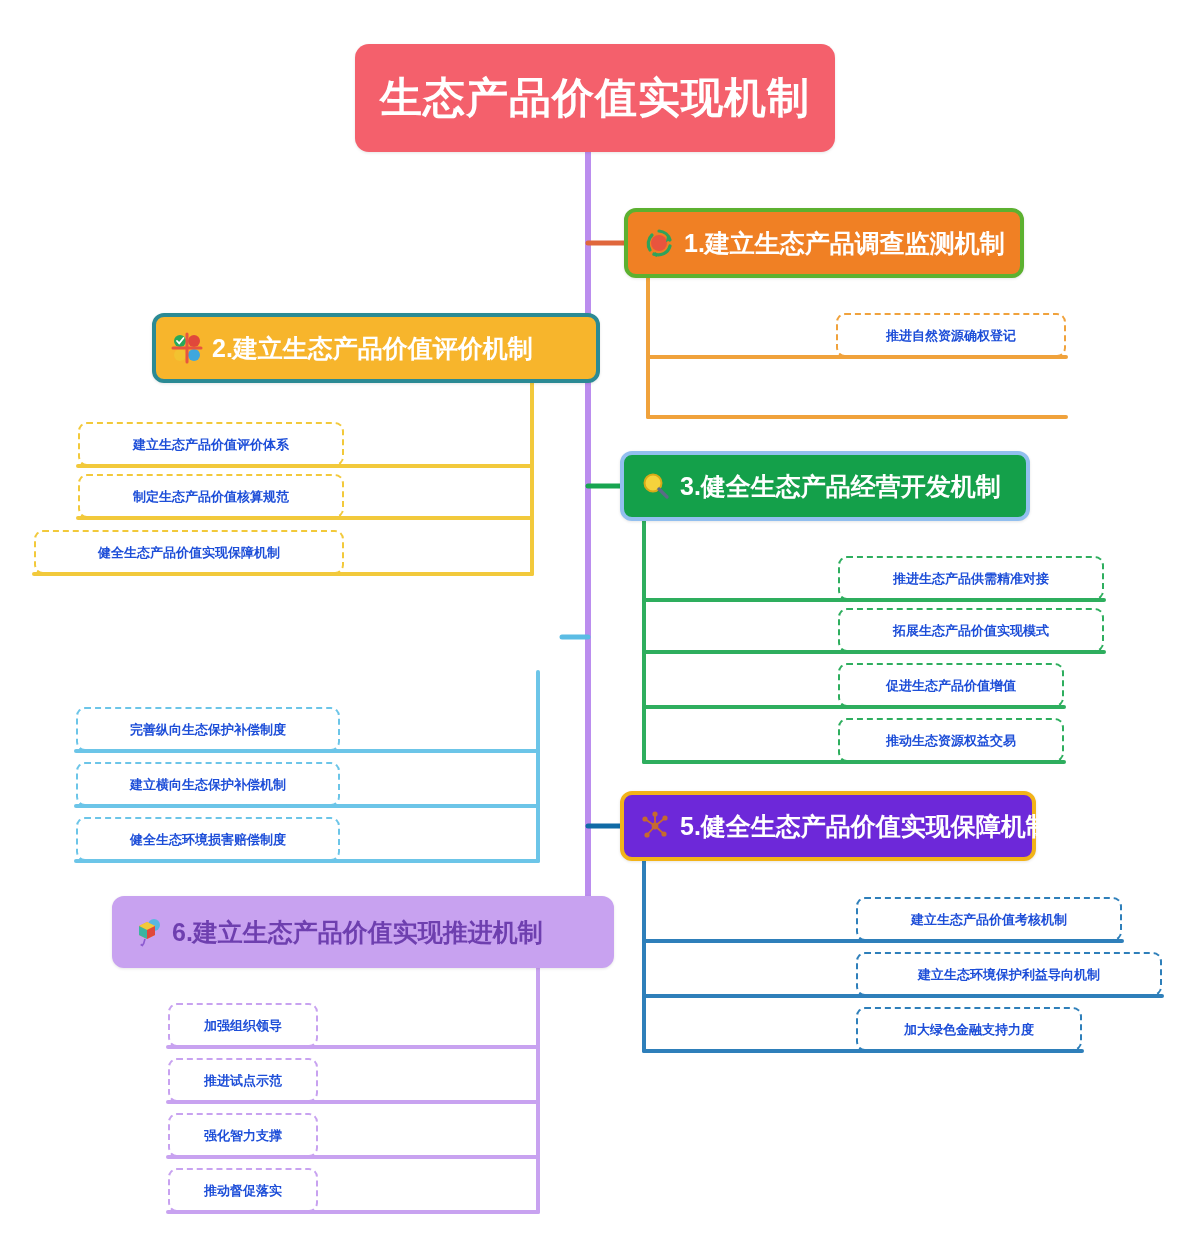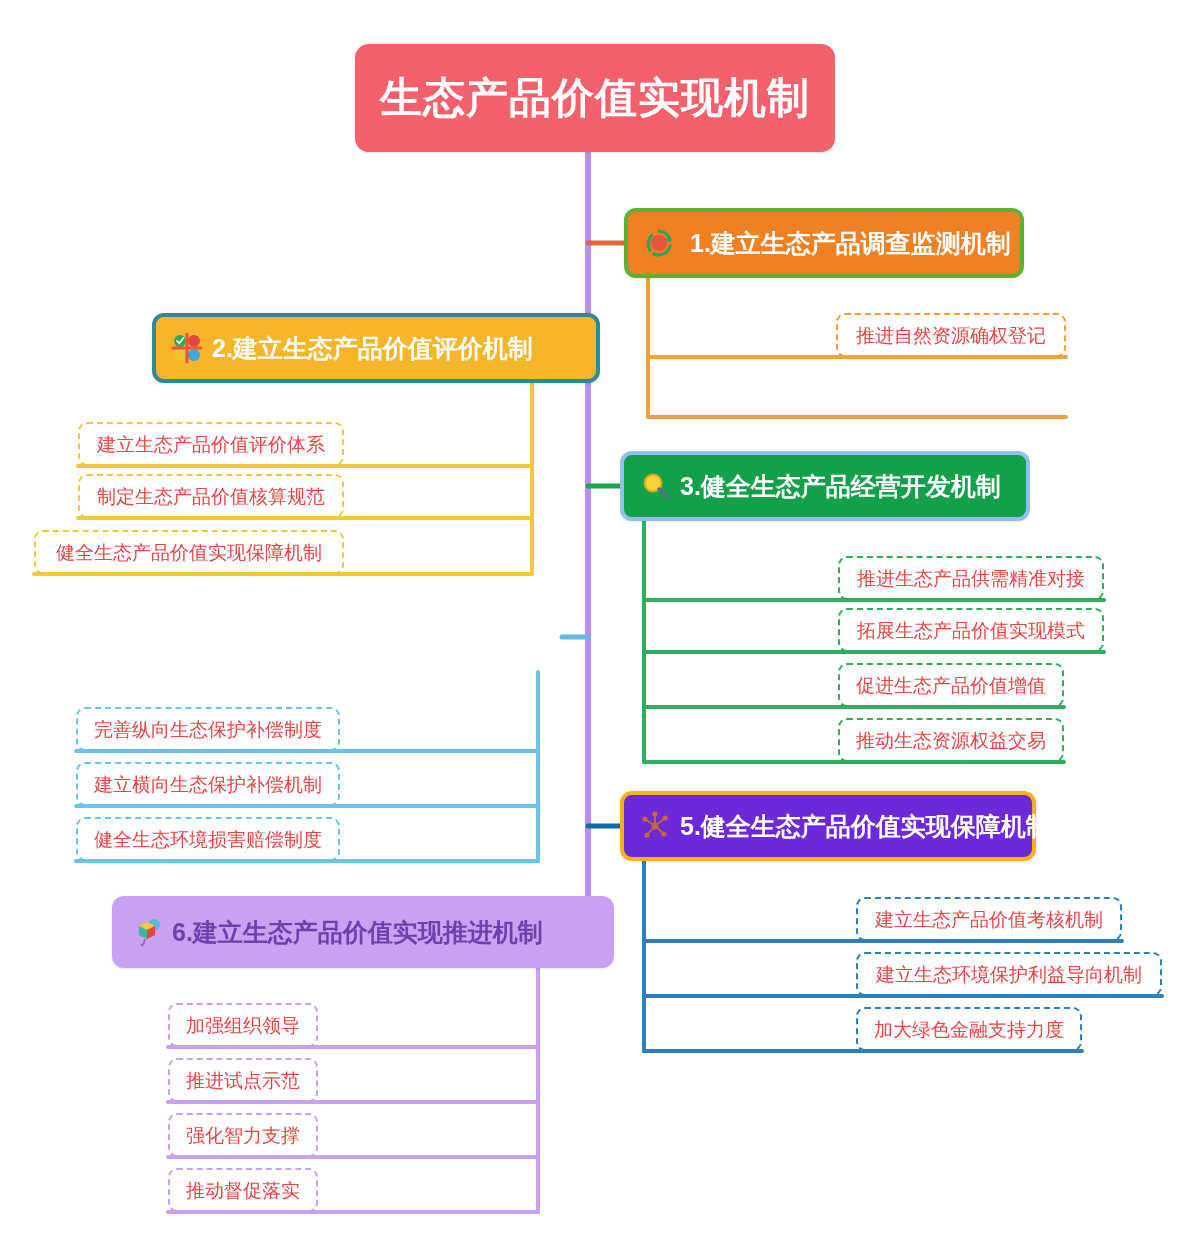--- a/index.html
+++ b/index.html
@@ -79,23 +79,23 @@
   
   .leaf {
     border-radius: 9px;
     border-style: dashed;
     border-width: 2.5px;
     background: transparent;
     justify-content: center;
     padding: 0 12px;
   }
   .leaf .label {
-    font-size: 19px;
-    font-weight: normal;
-    color: #ef4444;
+    font-size: 13px;
+    font-weight: bold;
+    color: #1d4ed8;
     line-height: 1;
   }
 </style>
 </head>
 <body>
 
 <div id="canvas">
   <svg id="wires" viewBox="0 0 1200 1260">
       <line x1="588" y1="152" x2="588" y2="932" stroke="#BB8DEE" stroke-width="6" stroke-linecap="round"></line>
       <line x1="588" y1="243" x2="624" y2="243" stroke="#E0673C" stroke-width="5" stroke-linecap="round"></line>
@@ -138,21 +138,21 @@
       <span class="ico">
         <svg width="32" height="32" viewBox="0 0 32 32">
           <circle cx="16" cy="16" r="8" fill="#E8543E"></circle>
           <path d="M16 4 A12 12 0 0 1 27 13" stroke="#2FA35B" stroke-width="3.2" fill="none" stroke-linecap="round"></path>
           <path d="M27 19 A12 12 0 0 1 11 27" stroke="#2FA35B" stroke-width="3.2" fill="none" stroke-linecap="round"></path>
           <path d="M7 23 A12 12 0 0 1 9 8" stroke="#2FA35B" stroke-width="3.2" fill="none" stroke-linecap="round"></path>
           <path d="M24 9 l4 4 l-5 2 z" fill="#2FA35B"></path>
           <path d="M13 25 l-4 3 l5 2 z" fill="#2FA35B"></path>
         </svg>
       </span>
-      <span class="label" style="color: rgb(255, 255, 255); margin-left: 6px;">1.建立生态产品调查监测机制</span>
+      <span class="label" style="color: rgb(255, 255, 255);">1.建立生态产品调查监测机制</span>
     </div>
     <div class="node leaf" style="border-color: rgb(240, 162, 60); left: 836px; top: 313px; width: 230px; height: 44px;">
       <span class="label">推进自然资源确权登记</span>
     </div>
     <div class="node branch" style="background: rgb(247, 181, 44); border-color: rgb(43, 138, 148); left: 152px; top: 313px; width: 448px; height: 70px;">
       <span class="ico">
         <svg width="32" height="32" viewBox="0 0 32 32">
           <circle cx="9" cy="9" r="6" fill="#27A95B"></circle>
           <circle cx="23" cy="9" r="6" fill="#E0483B"></circle>
           <circle cx="9" cy="23" r="6" fill="#F2C230"></circle>

